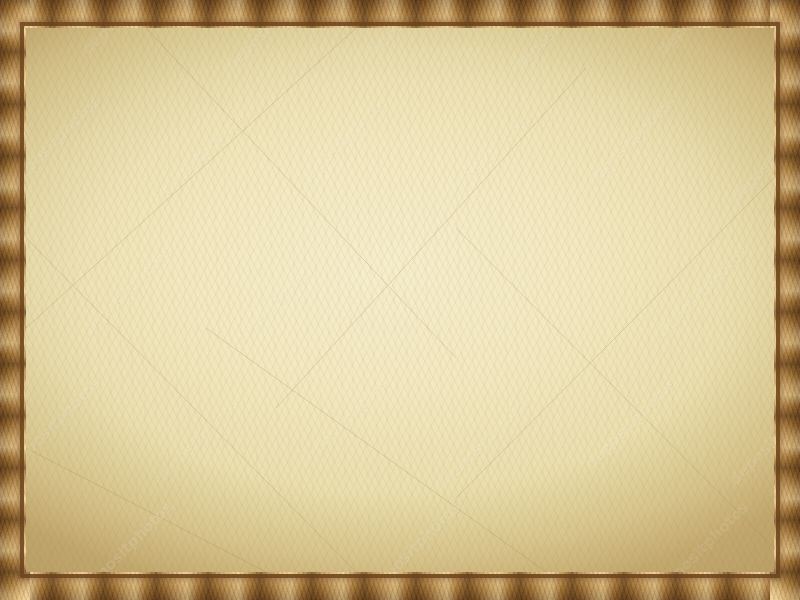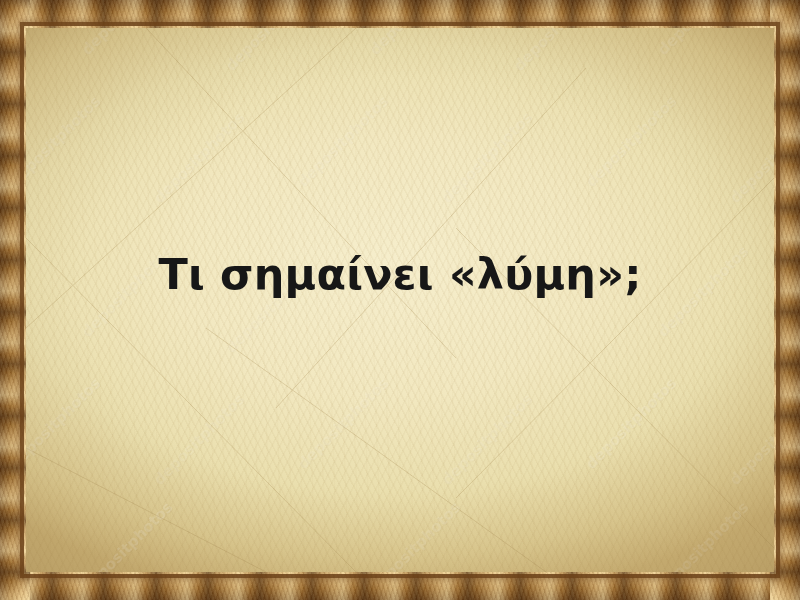--- a/index.html
+++ b/index.html
@@ -284,17 +284,14 @@
         <span class="wm" style="left: 412px; top: 448px; font-size: 15px; opacity: 0.26; transform: rotate(-45deg);">depositphotos</span>
         <span class="wm" style="left: 556px; top: 432px; font-size: 15px; opacity: 0.34; transform: rotate(-45deg);">depositphotos</span>
         <span class="wm" style="left: 700px; top: 448px; font-size: 15px; opacity: 0.3; transform: rotate(-45deg);">depositphotos</span>
         <span class="wm" style="left: 52px; top: 556px; font-size: 15px; opacity: 0.38; transform: rotate(-45deg);">depositphotos</span>
         <span class="wm" style="left: 340px; top: 556px; font-size: 15px; opacity: 0.3; transform: rotate(-45deg);">depositphotos</span>
         <span class="wm" style="left: 628px; top: 556px; font-size: 15px; opacity: 0.3; transform: rotate(-45deg);">depositphotos</span>
       </div>
     <div class="parchment-vignette"></div>
   </div>
 
-  <div class="title-area">
-    <span class="title-text">Τι σημαίνει «λύμη»;</span>
-  </div>
 
 </div>
 
 </body></html>

